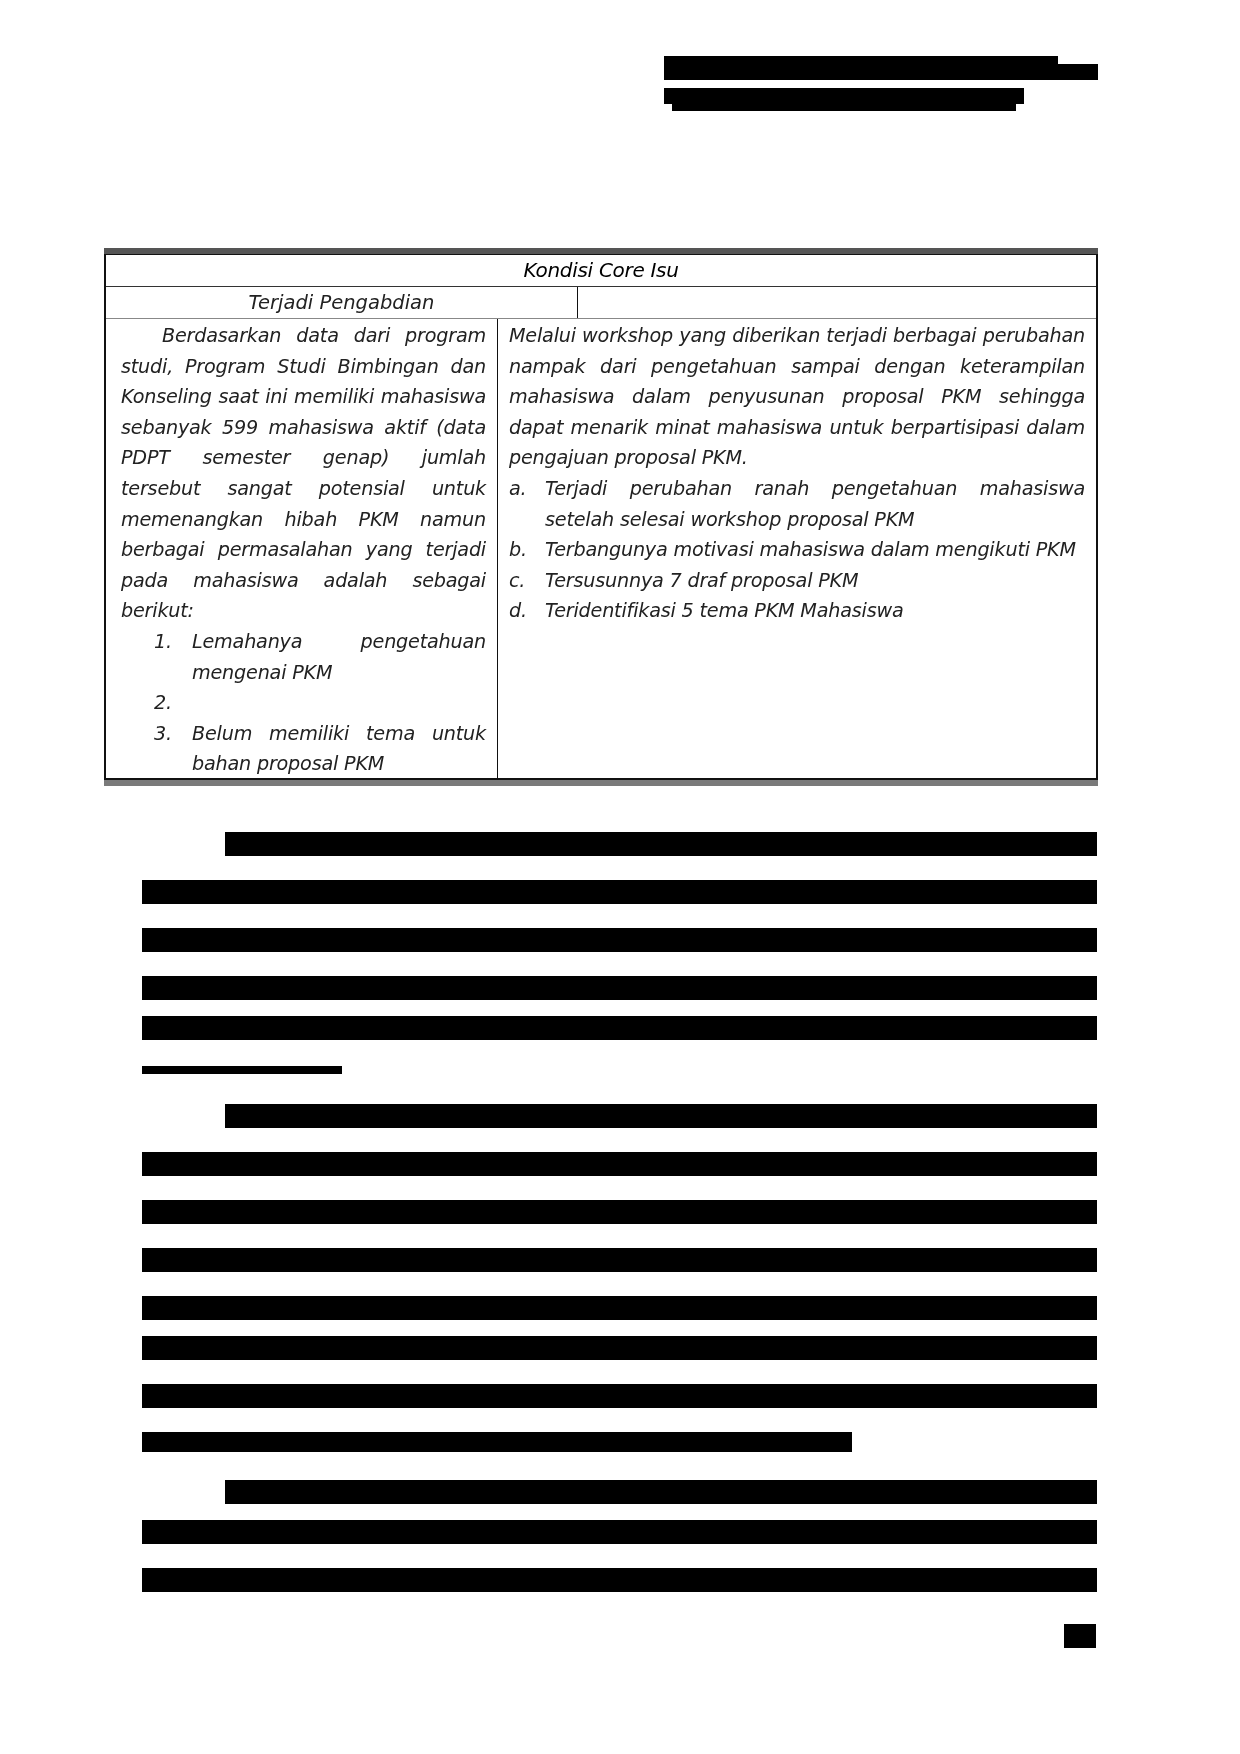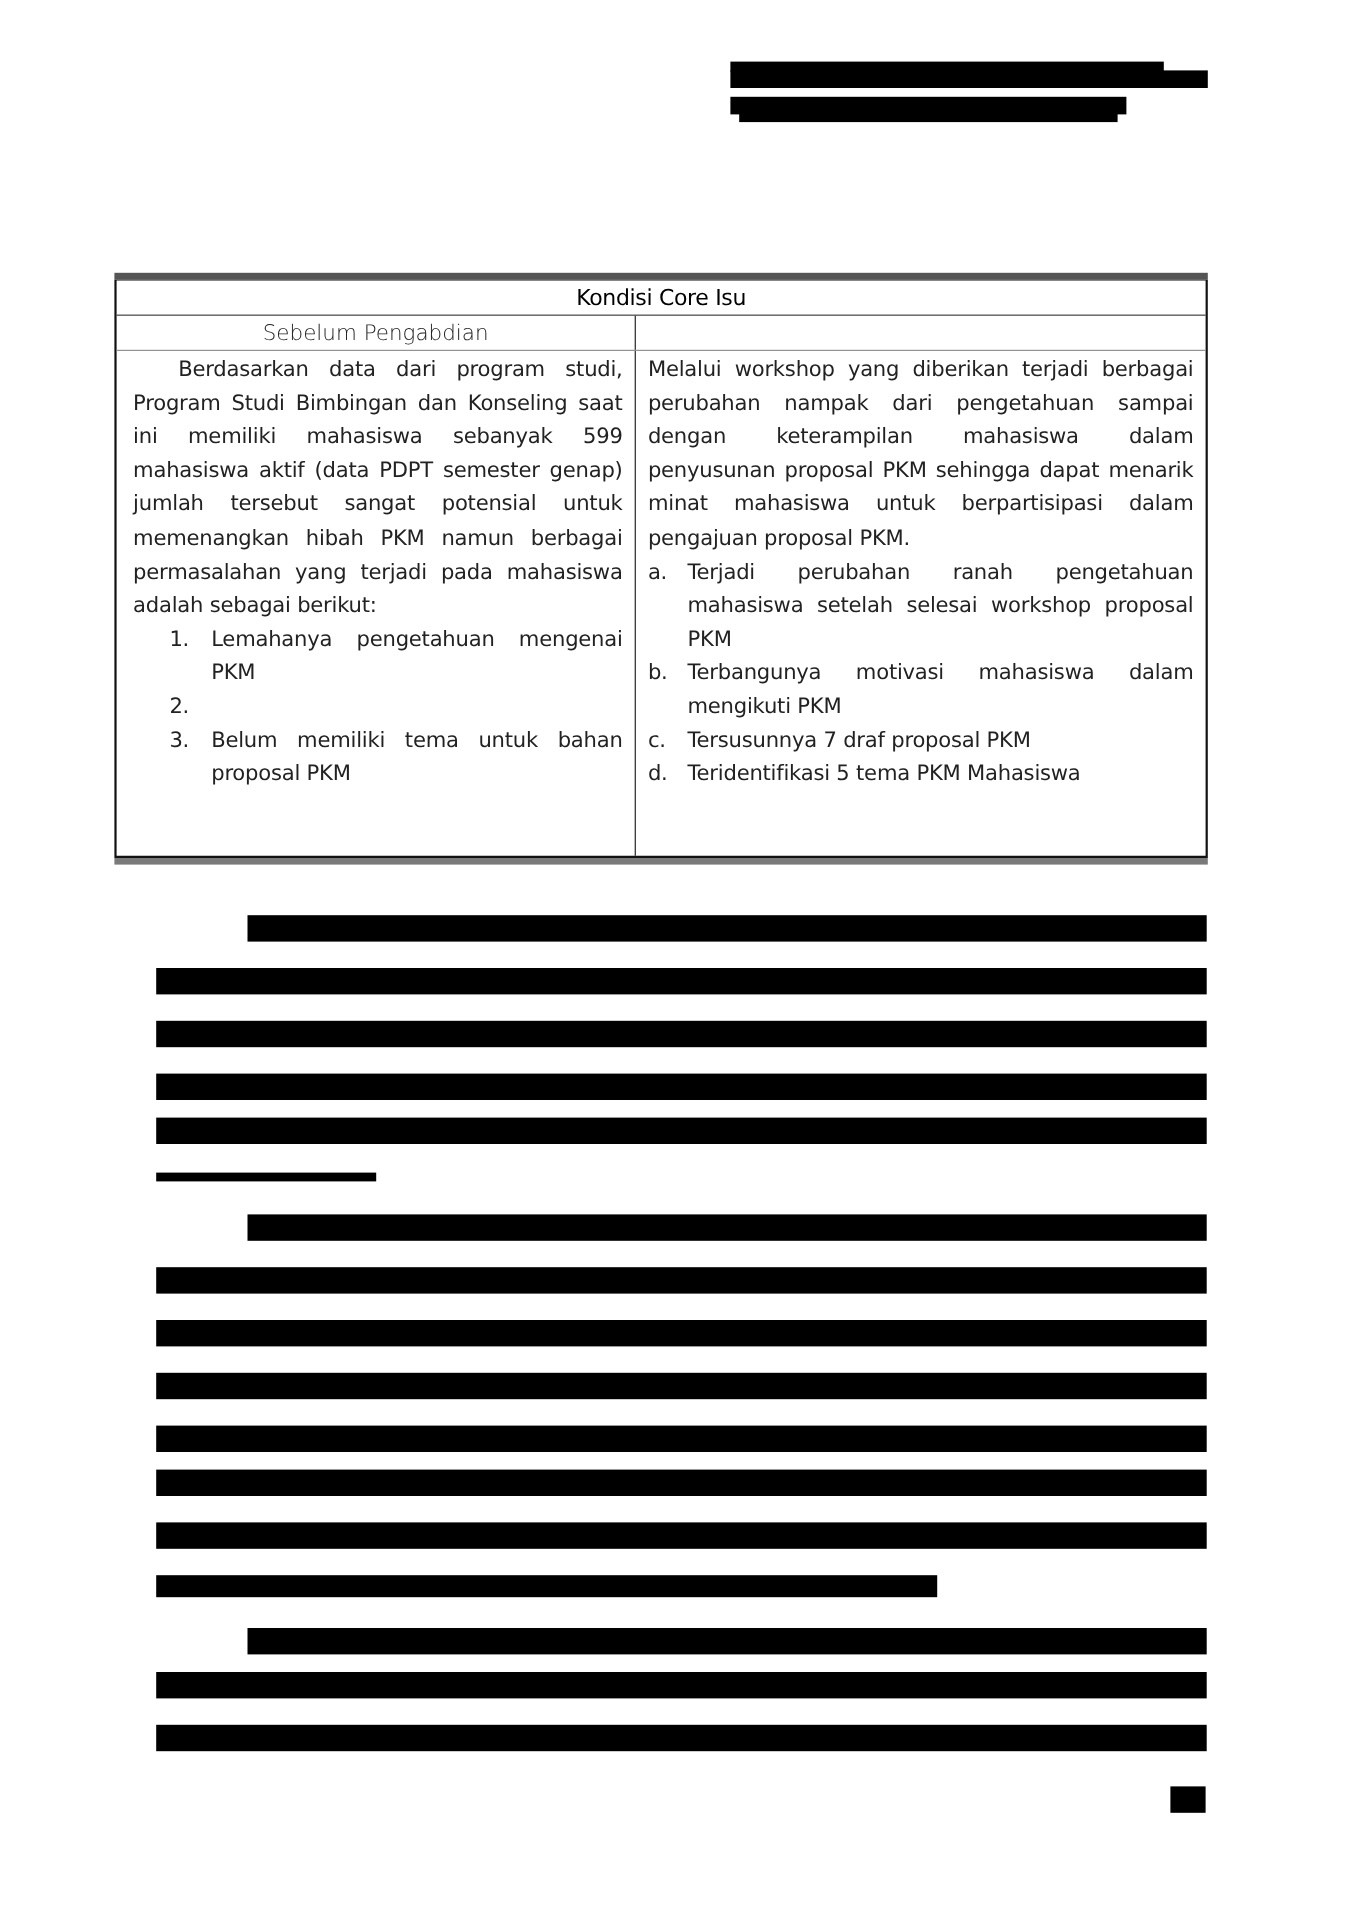--- a/index.html
+++ b/index.html
@@ -1,30 +1,30 @@
 <!DOCTYPE html>
 <html><head>
 <meta charset="utf-8">
 <style>
   html, body { margin:0; padding:0; background:#ffffff; }
   body { width:1240px; height:1754px; position:relative; overflow:hidden;
          font-family:"DejaVu Sans", "Liberation Sans", sans-serif; color:#111; }
   .redact { position:absolute; background:#000; }
 
   
-  .tbl { position:absolute; left:104px; top:248px; width:994px; }
+  .tbl { position:absolute; left:104px; top:248px; width:994px;font-style:italic; }
   .tbl .topbar { height:6px; background:#555; }
   .tbl .frame { border-left:2px solid #111; border-right:2px solid #111; border-bottom:2px solid #111; border-top:1px solid #111; }
   .tbl .botbar { height:6px; background:#7a7a7a; }
   .row-title { height:31px; border-bottom:1px solid #333; text-align:center;
                font-size:20px; line-height:31px; color:#000; letter-spacing:-0.3px; }
   .row-sub { display:flex; height:31px; border-bottom:1px solid #888; }
   .row-sub .c { font-size:19.5px; line-height:31px; text-align:center; color:#222; font-weight:300; }
   .row-body { display:flex; height:459px; }
-  .col-left { width:472px; border-right:1px solid #111; box-sizing:border-box; }
+  .col-left { width:392px; border-right:1px solid #111; box-sizing:border-box; }
   .col-right { flex:1; }
   .cell { padding:2px 11px 0 15px; font-size:19.2px; line-height:30.6px; color:#222;
           text-align:justify; text-align-last:left; letter-spacing:-0.2px; }
   .cell p { margin:0; }
   .indent { text-indent:41px; }
   .li { display:flex; }
   .li .mk { flex:0 0 auto; }
   .li .tx { flex:1; text-align:justify; }
   .left-list .li { padding-left:33px; }
   .left-list .li .mk { width:38px; }
@@ -38,21 +38,21 @@
   <div class="redact" style="left:664px;top:64px;width:434px;height:16px;"></div>
   <div class="redact" style="left:664px;top:88px;width:360px;height:16px;"></div>
   <div class="redact" style="left:672px;top:100px;width:344px;height:11px;"></div>
 </div>
 
 <div class="tbl">
   <div class="topbar"></div>
   <div class="frame">
     <div class="row-title">Kondisi Core Isu</div>
     <div class="row-sub">
-      <div class="c" style="width:472px;border-right:1px solid #111;box-sizing:border-box;">Sebelum Pengabdian</div>
+      <div class="c" style="width:472px;border-right:1px solid #111;box-sizing:border-box;">Terjadi Pengabdian</div>
     </div>
     <div class="row-body">
       <div class="col-left">
         <div class="cell">
           <p class="indent">Berdasarkan data dari program studi, Program Studi Bimbingan dan Konseling saat ini memiliki mahasiswa sebanyak 599 mahasiswa aktif (data PDPT semester genap) jumlah tersebut sangat potensial untuk memenangkan hibah PKM namun berbagai permasalahan yang terjadi pada mahasiswa adalah sebagai berikut:</p>
           <div class="left-list">
             <div class="li">
               <span class="mk">1.</span>
               <span class="tx">Lemahanya pengetahuan mengenai PKM</span>
             </div>

